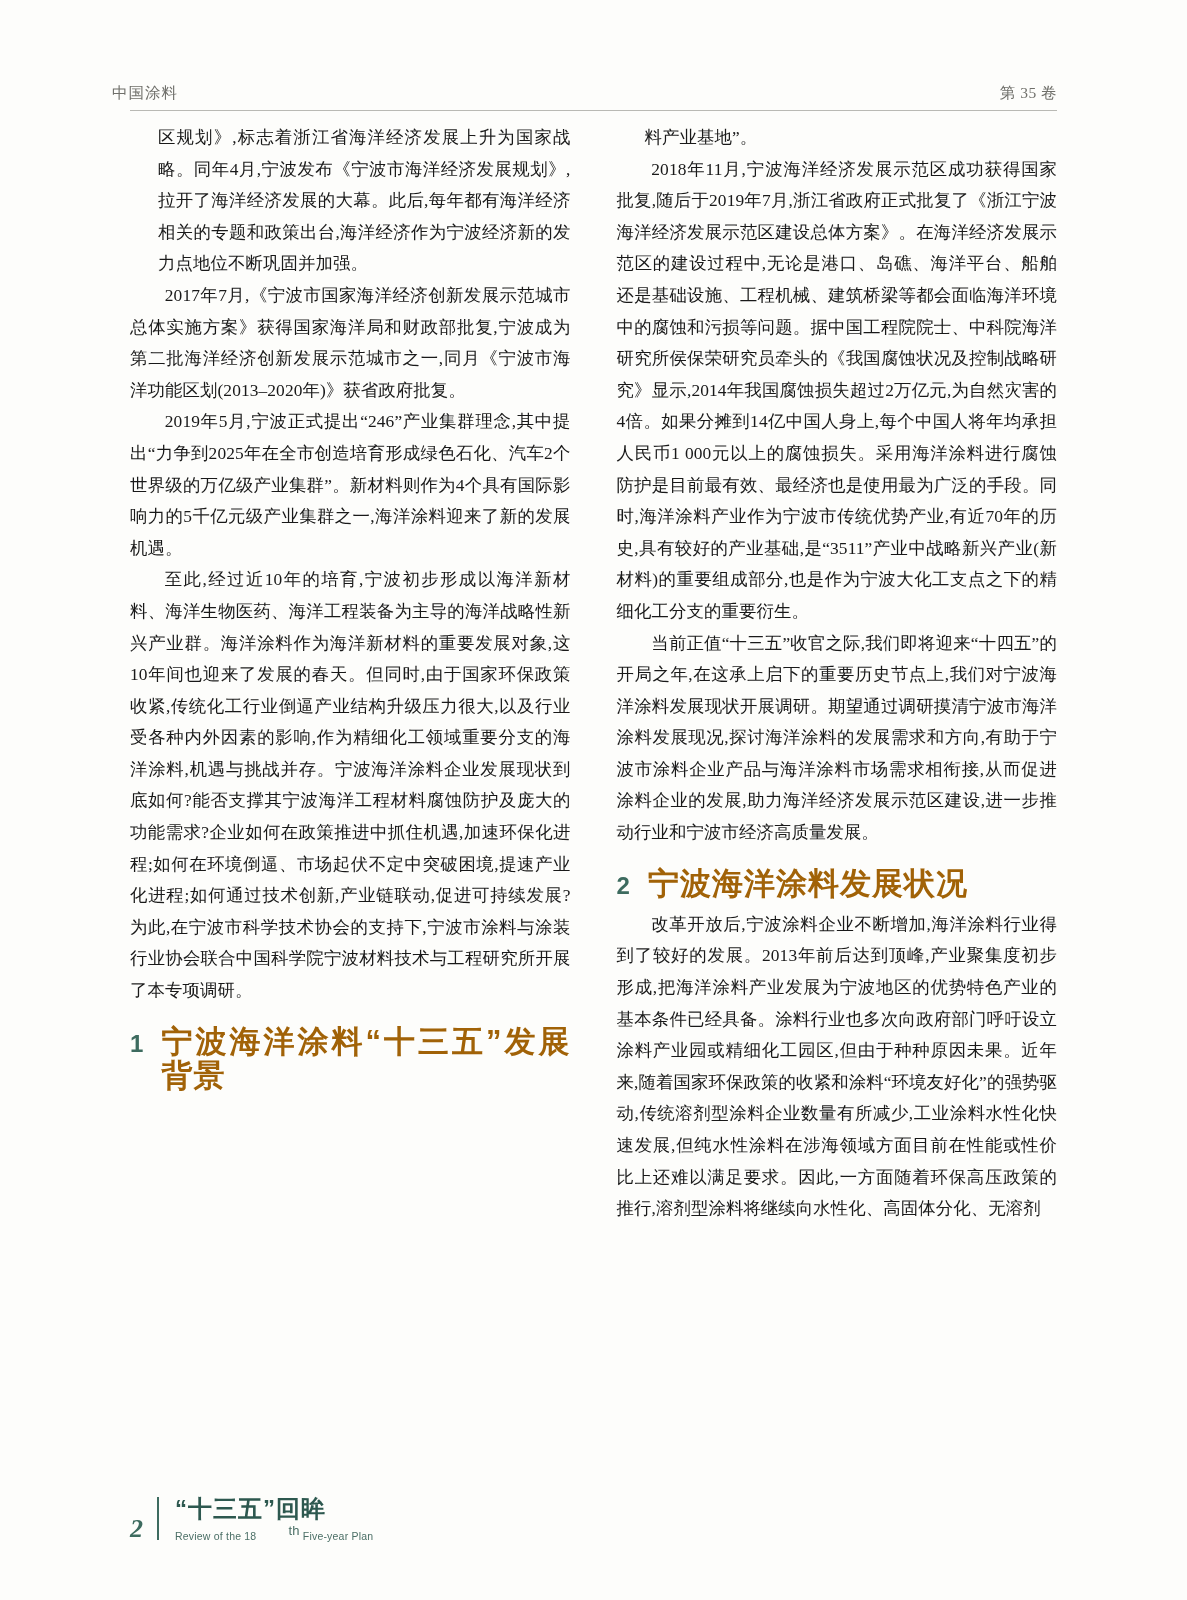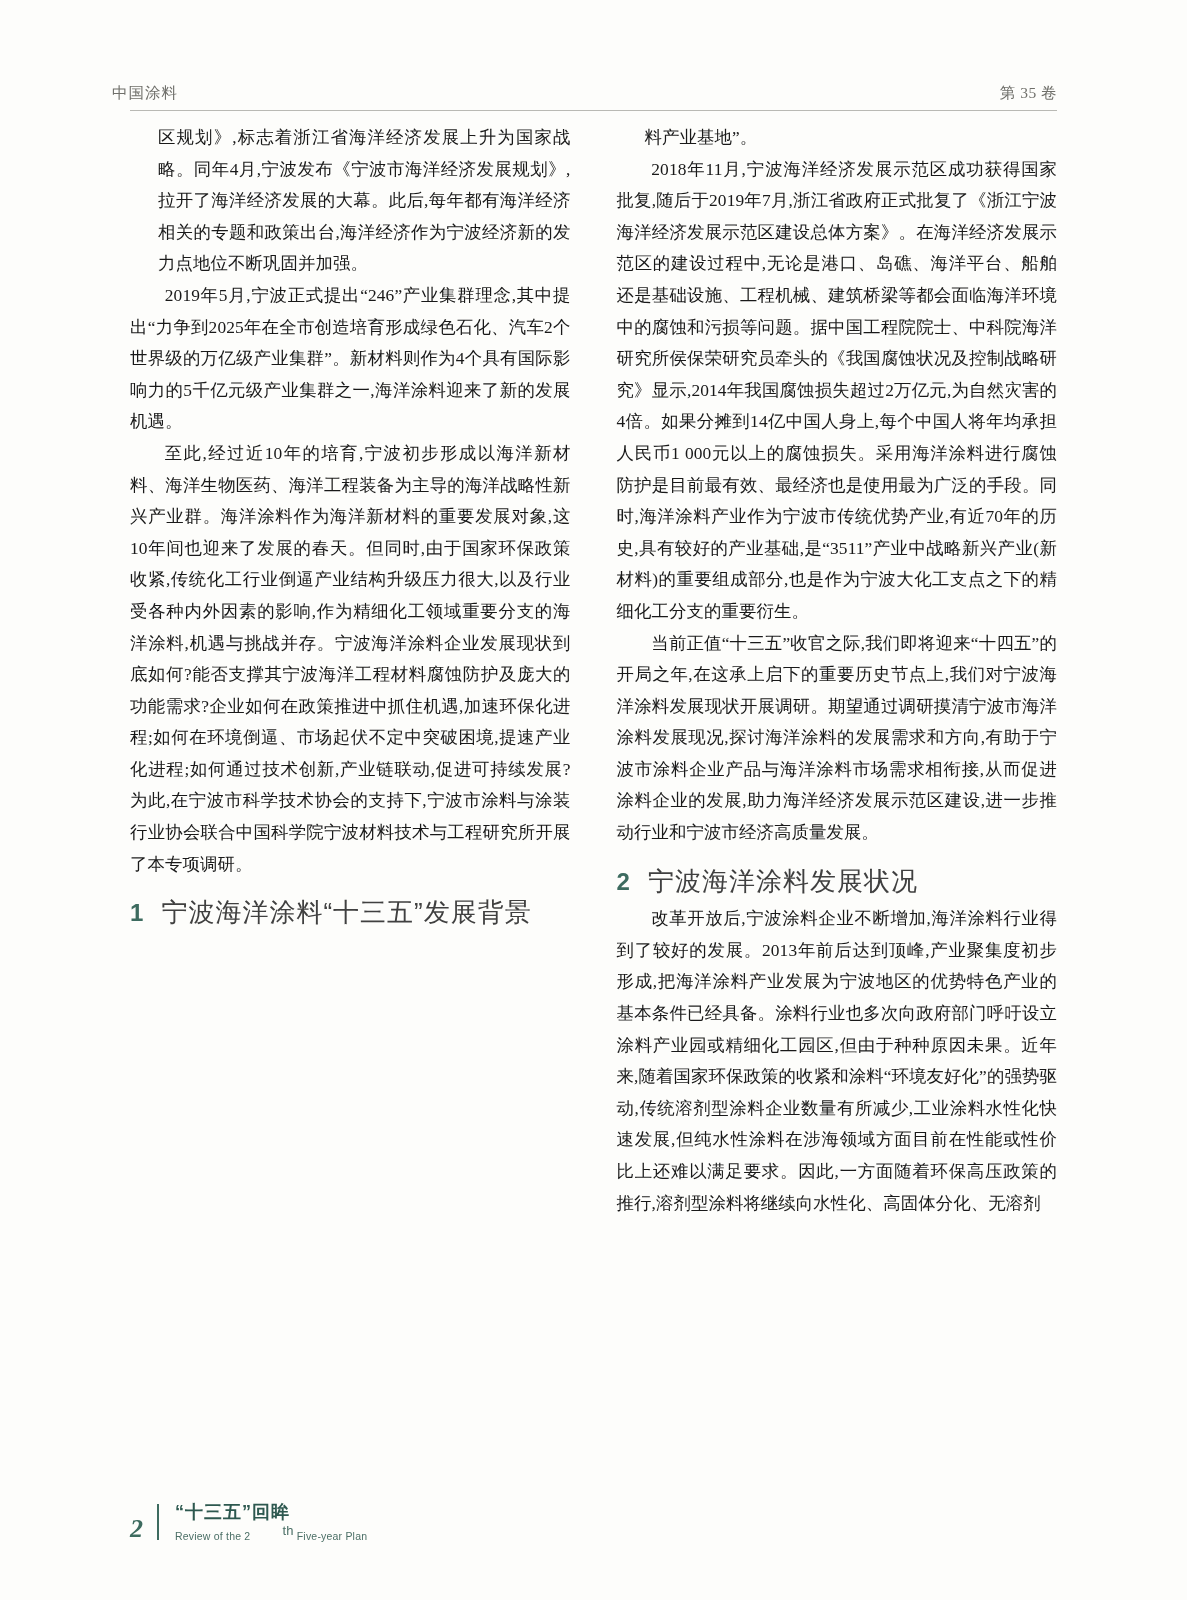--- a/index.html
+++ b/index.html
@@ -74,23 +74,23 @@
   }
   .heading .num {
     font-family: "Liberation Sans", sans-serif;
     font-size: 24px;
     font-weight: bold;
     color: #3d6b5f;
     line-height: 1;
   }
   .heading .title {
     font-family: "Liberation Sans", sans-serif;
-    font-size: 26px;
-    font-weight: normal;
-    color: #404040;
+    font-size: 31px;
+    font-weight: bold;
+    color: #a16207;
     letter-spacing: 1px;
     line-height: 1.1;
   }
 
   
   .footer {
     position: absolute;
     left: 130px;
     bottom: 58px;
     display: flex;
@@ -108,21 +108,21 @@
   }
   .footer .fbar {
     width: 2px;
     align-self: stretch;
     background: #3d6b5f;
     margin: 2px 6px 2px 0;
   }
   .footer .ftexts { line-height: 1.15; }
   .footer .fcn {
     font-family: "Liberation Sans", sans-serif;
-    font-size: 18px;
+    font-size: 24px;
     font-weight: bold;
     color: #2d584f;
     letter-spacing: 1px;
   }
   .footer .fen {
     font-family: "Liberation Sans", sans-serif;
     font-size: 10.5px;
     color: #4b6f66;
     letter-spacing: 0.2px;
     margin-top: 2px;
@@ -137,20 +137,21 @@
   <div class="runhead">
     <span class="left">中国涂料</span>
     <span class="right">第 35 卷</span>
   </div>
   <div class="runhead-rule"></div>
 
   <div class="columns">
 
     <div class="col">
       <p class="para noindent">区规划》,标志着浙江省海洋经济发展上升为国家战略。同年4月,宁波发布《宁波市海洋经济发展规划》,拉开了海洋经济发展的大幕。此后,每年都有海洋经济相关的专题和政策出台,海洋经济作为宁波经济新的发力点地位不断巩固并加强。</p>
+      <p class="para">2017年7月,《宁波市国家海洋经济创新发展示范城市总体实施方案》获得国家海洋局和财政部批复,宁波成为第二批海洋经济创新发展示范城市之一,同月《宁波市海洋功能区划(2013–2020年)》获省政府批复。</p>
       <p class="para">2019年5月,宁波正式提出“246”产业集群理念,其中提出“力争到2025年在全市创造培育形成绿色石化、汽车2个世界级的万亿级产业集群”。新材料则作为4个具有国际影响力的5千亿元级产业集群之一,海洋涂料迎来了新的发展机遇。</p>
       <p class="para">至此,经过近10年的培育,宁波初步形成以海洋新材料、海洋生物医药、海洋工程装备为主导的海洋战略性新兴产业群。海洋涂料作为海洋新材料的重要发展对象,这10年间也迎来了发展的春天。但同时,由于国家环保政策收紧,传统化工行业倒逼产业结构升级压力很大,以及行业受各种内外因素的影响,作为精细化工领域重要分支的海洋涂料,机遇与挑战并存。宁波海洋涂料企业发展现状到底如何?能否支撑其宁波海洋工程材料腐蚀防护及庞大的功能需求?企业如何在政策推进中抓住机遇,加速环保化进程;如何在环境倒逼、市场起伏不定中突破困境,提速产业化进程;如何通过技术创新,产业链联动,促进可持续发展?为此,在宁波市科学技术协会的支持下,宁波市涂料与涂装行业协会联合中国科学院宁波材料技术与工程研究所开展了本专项调研。</p>
 
       <div class="heading">
         <span class="num">1</span>
         <span class="title">宁波海洋涂料“十三五”发展背景</span>
       </div>
 
     </div>
 
@@ -166,17 +167,17 @@
 
       <p class="para">改革开放后,宁波涂料企业不断增加,海洋涂料行业得到了较好的发展。2013年前后达到顶峰,产业聚集度初步形成,把海洋涂料产业发展为宁波地区的优势特色产业的基本条件已经具备。涂料行业也多次向政府部门呼吁设立涂料产业园或精细化工园区,但由于种种原因未果。近年来,随着国家环保政策的收紧和涂料“环境友好化”的强势驱动,传统溶剂型涂料企业数量有所减少,工业涂料水性化快速发展,但纯水性涂料在涉海领域方面目前在性能或性价比上还难以满足要求。因此,一方面随着环保高压政策的推行,溶剂型涂料将继续向水性化、高固体分化、无溶剂</p>
     </div>
   </div>
 
   <div class="footer">
     <span class="pagenum">2</span>
     <span class="fbar"></span>
     <span class="ftexts">
       <div class="fcn">“十三五”回眸</div>
-      <div class="fen"><span>Review of the 2</span><sup>th</sup><span> Five-year Plan</span></div>
+      <div class="fen"><span>Review of the 18</span><sup>th</sup><span> Five-year Plan</span></div>
     </span>
   </div>
 
 </div>
 
 </body></html>

